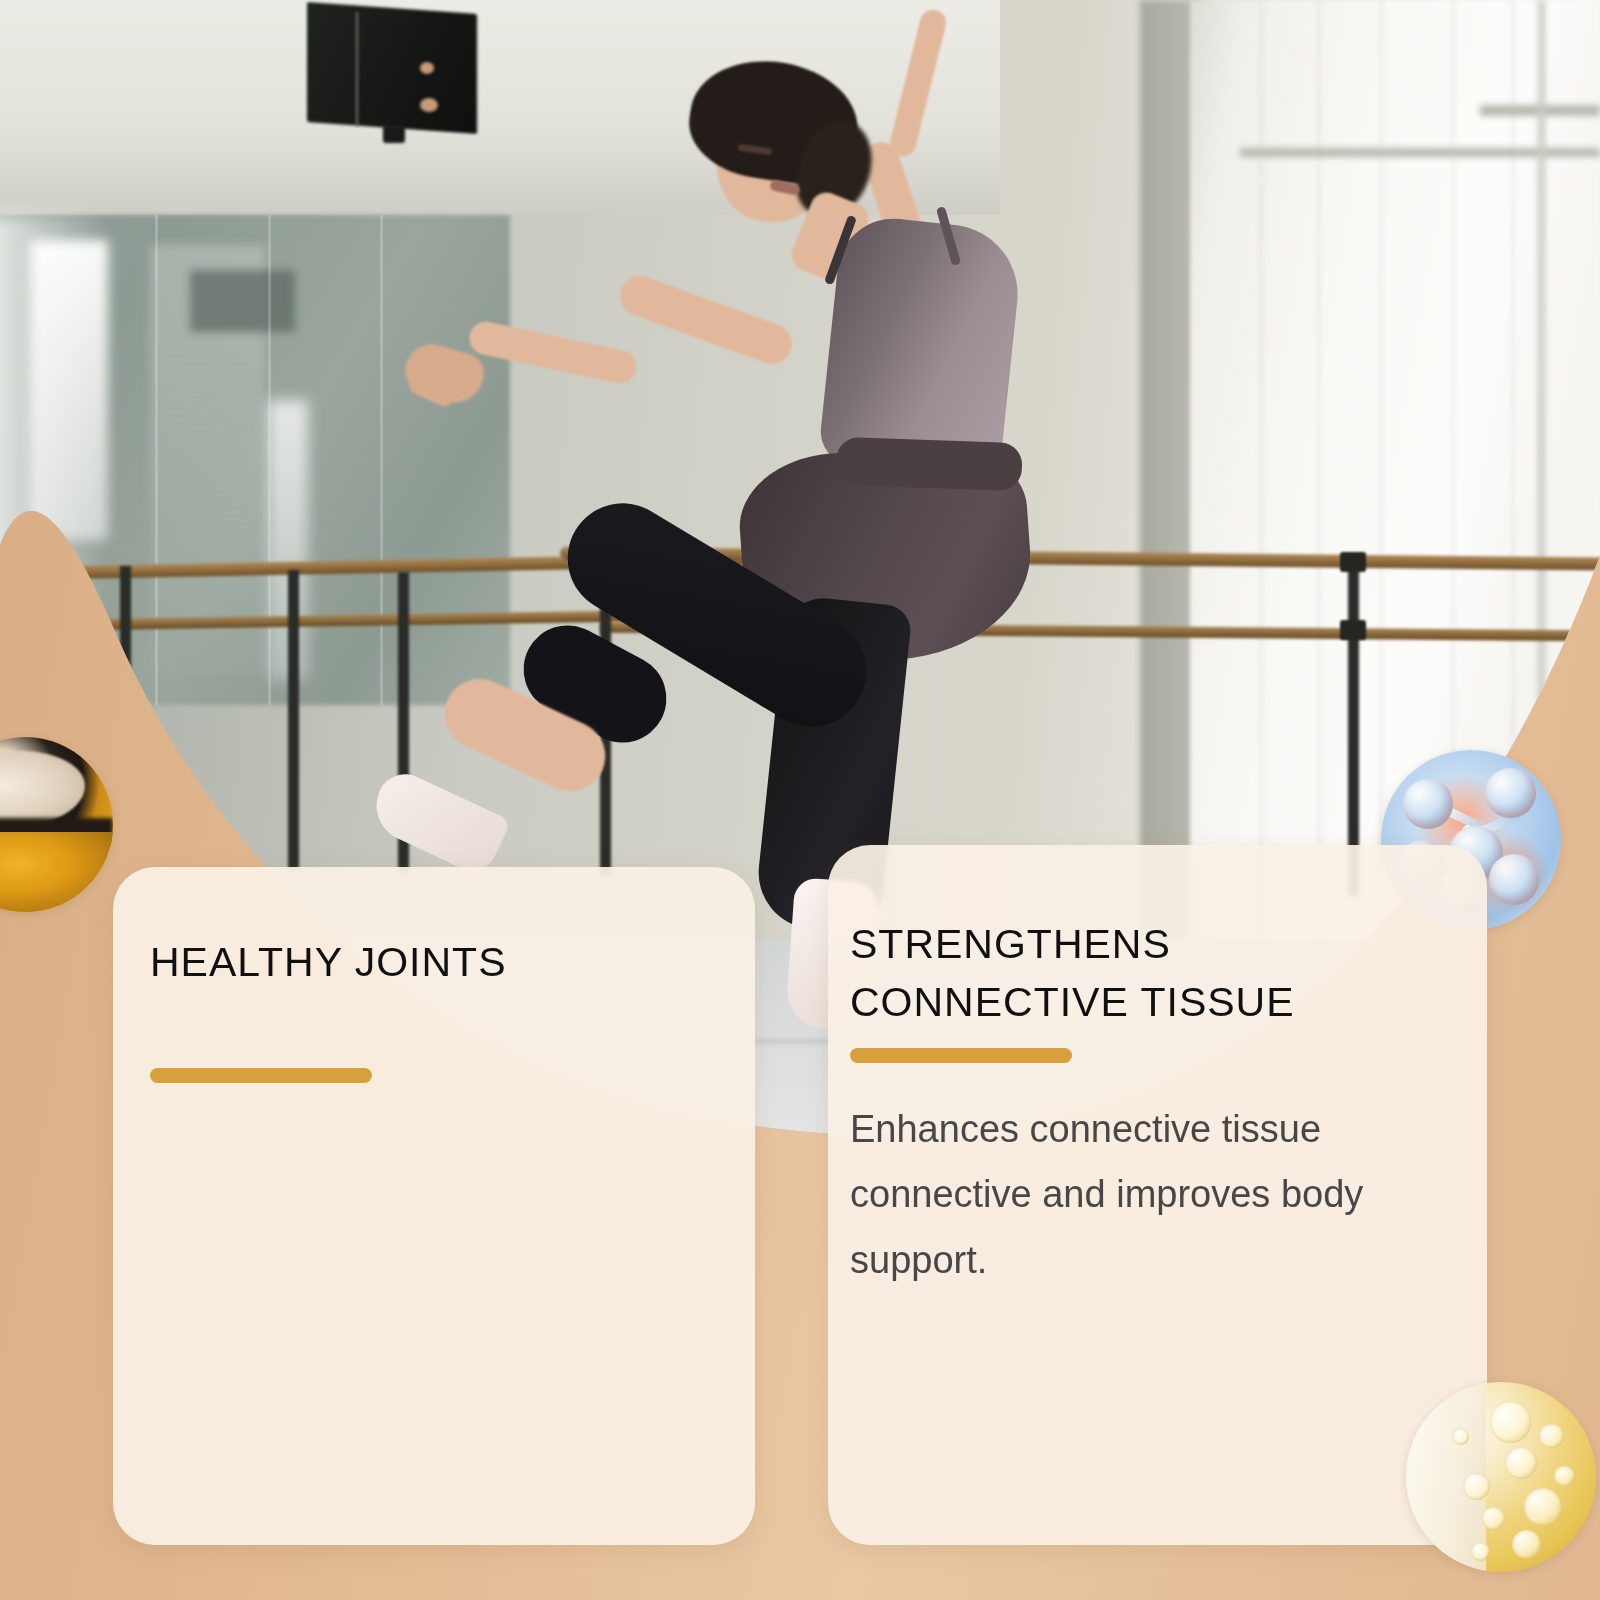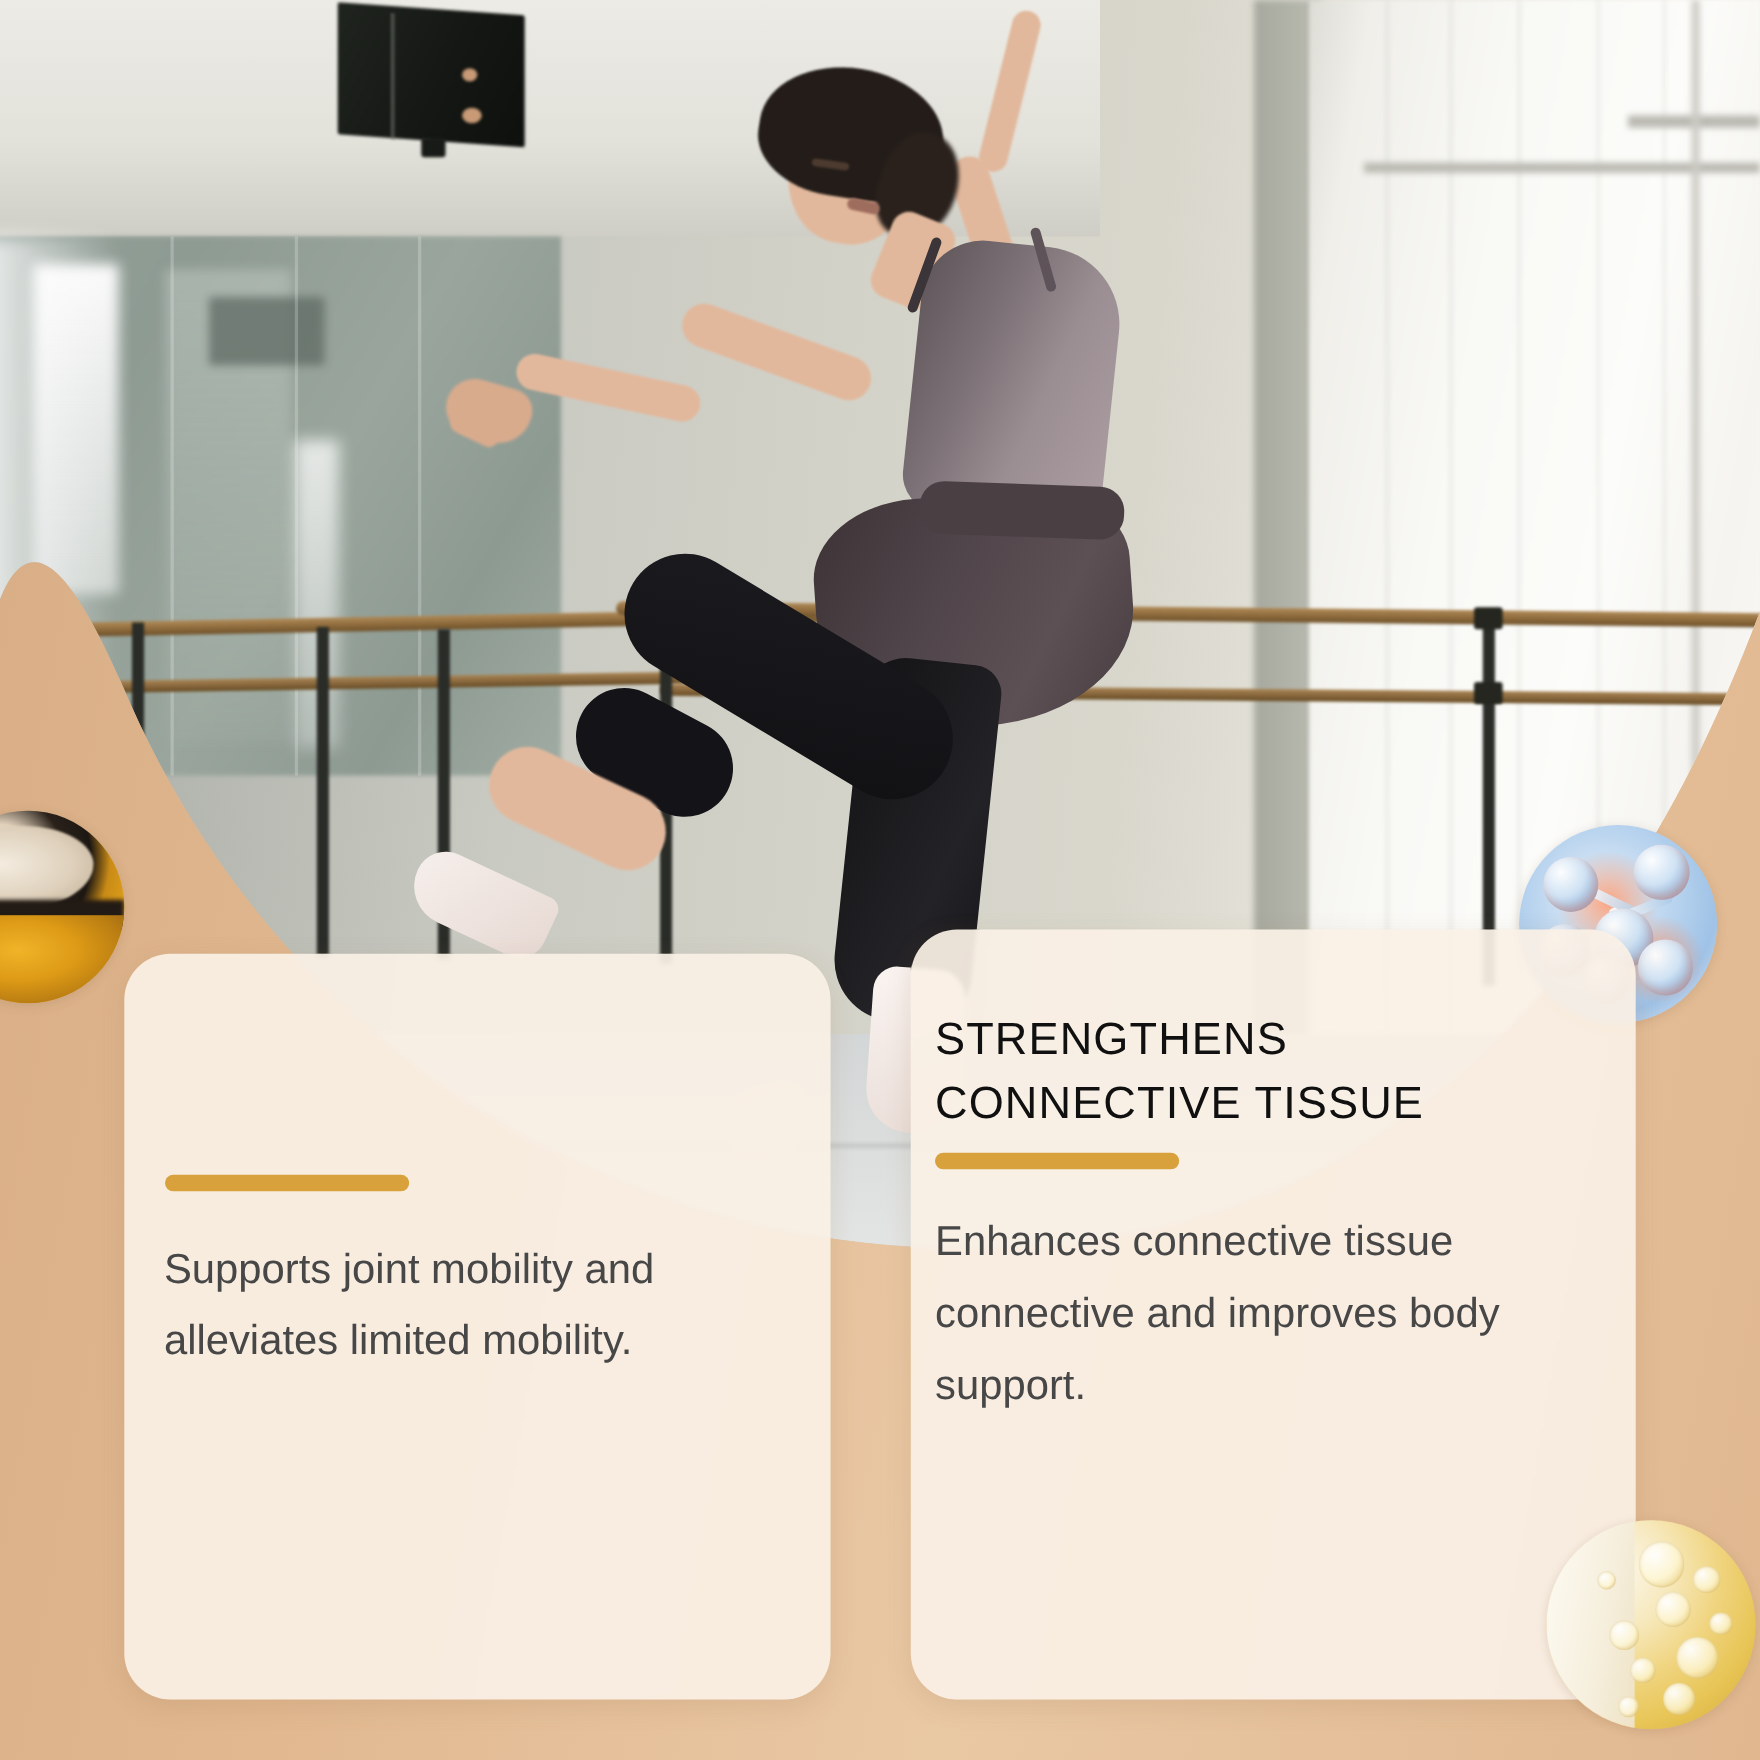--- a/index.html
+++ b/index.html
@@ -289,22 +289,22 @@
     <div class="mol-sphere" style="left:38%;top:42%;width:30%;height:30%;"></div>
     <div class="mol-sphere" style="left:12%;top:16%;width:28%;height:28%;"></div>
     <div class="mol-sphere" style="left:58%;top:10%;width:28%;height:28%;"></div>
     <div class="mol-sphere" style="left:10%;top:50%;width:26%;height:26%;"></div>
     <div class="mol-sphere" style="left:60%;top:58%;width:28%;height:28%;"></div>
     <div class="mol-sphere" style="left:32%;top:66%;width:24%;height:24%;"></div>
   </div>
 
   <div class="card" id="card1">
     <div class="card-inner">
+      <div class="card-title">HEALTHY JOINTS</div>
       <div class="accent-bar"></div>
-      <div class="card-body">Supports joint mobility and alleviates limited mobility.</div>
     </div>
   </div>
 
   <div class="card" id="card2">
     <div class="card-inner">
       <div class="card-title">STRENGTHENS
 CONNECTIVE TISSUE</div>
       <div class="accent-bar"></div>
       <div class="card-body">Enhances connective tissue connective and improves body support.</div>
     </div>

